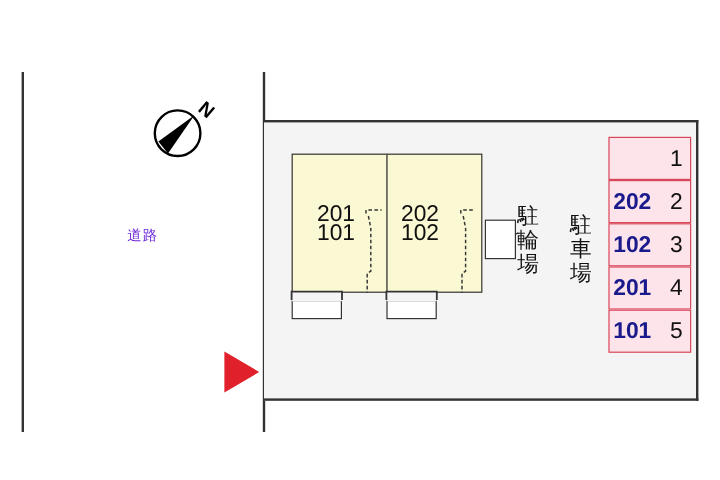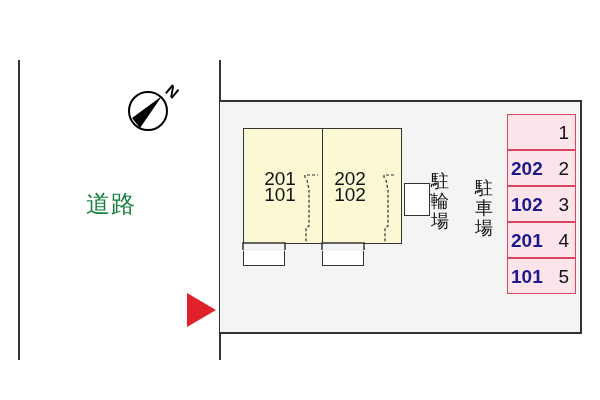--- a/index.html
+++ b/index.html
@@ -2,21 +2,21 @@
 <html><head>
 <meta charset="utf-8">
 <style>
   html,body{margin:0;padding:0;}
   body{width:600px;height:400px;background:#ffffff;position:relative;overflow:hidden;
        font-family:"DejaVu Sans","Liberation Sans",sans-serif;}
   .abs{position:absolute;}
   .vline{position:absolute;width:2px;background:#333;}
   .site{position:absolute;left:220px;top:100px;width:362px;height:234px;background:#f4f4f4;
         border:2px solid #333;border-left:none;box-sizing:border-box;}
-  .road-label{position:absolute;left:86px;top:188px;font-size:24px;color:#15803d;letter-spacing:1px;}
+  .road-label{position:absolute;left:106px;top:188px;font-size:12px;color:#6d28d9;letter-spacing:1px;}
   .bldg{position:absolute;background:#fbf8d4;border:1.5px solid #333;box-sizing:border-box;}
   .unit-num{position:absolute;font-family:"Liberation Sans",sans-serif;font-size:19px;line-height:16px;color:#111;text-align:center;}
   .porch{position:absolute;background:#fff;border:1.5px solid #333;box-sizing:border-box;}
   .bike-box{position:absolute;left:404px;top:183px;width:26px;height:33px;background:#fff;border:1.5px solid #333;box-sizing:border-box;}
   .vtext{position:absolute;font-size:18px;line-height:20px;color:#111;width:20px;text-align:center;}
   .pk{position:absolute;left:507px;width:69px;height:36px;background:#fde4ea;border:1.5px solid #d9475a;box-sizing:border-box;}
   .pk .room{position:absolute;left:3px;top:7px;font-family:"Liberation Sans",sans-serif;font-weight:bold;font-size:19px;color:#1a1a8c;}
   .pk .num{position:absolute;right:6px;top:7px;font-family:"Liberation Sans",sans-serif;font-size:19px;color:#111;}
   .arrow{position:absolute;left:187px;top:293px;width:0;height:0;border-top:17px solid transparent;border-bottom:17px solid transparent;border-left:29px solid #e0202a;}
 </style>

